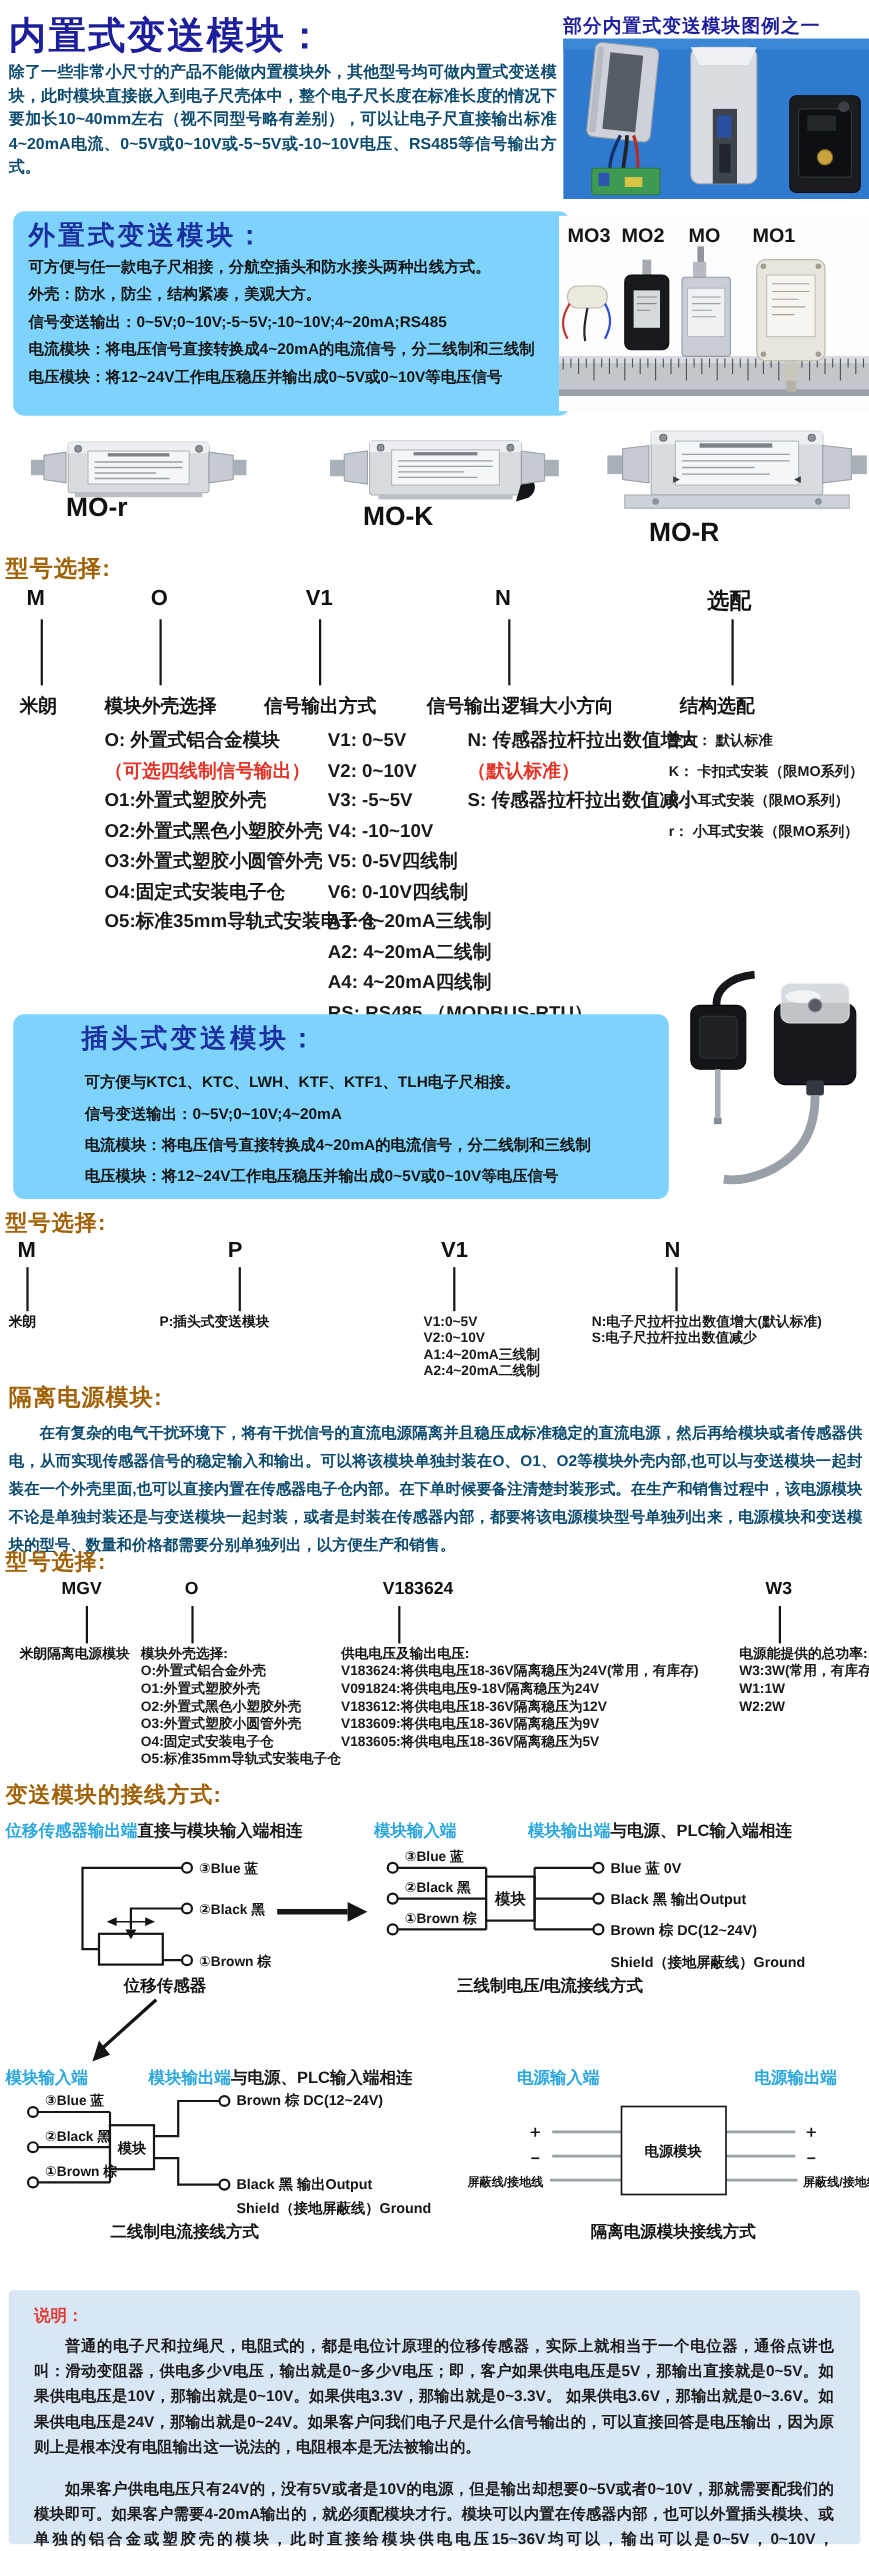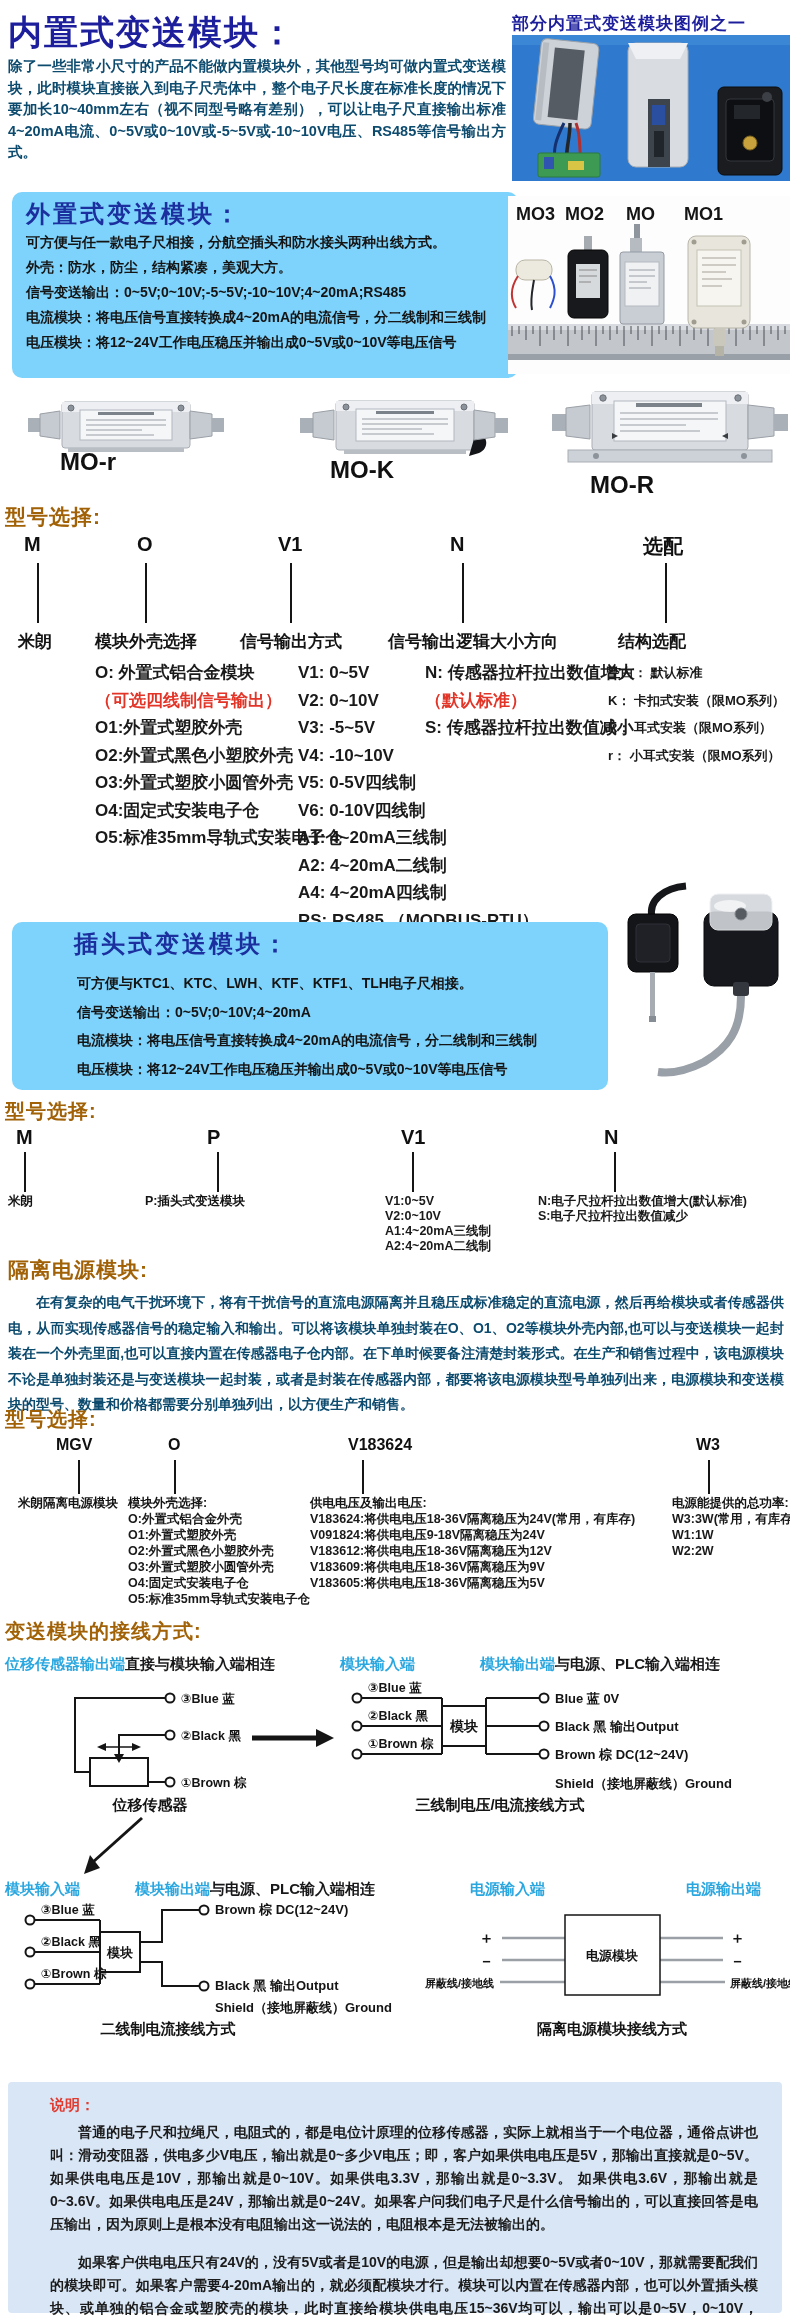--- a/index.html
+++ b/index.html
@@ -53,21 +53,21 @@
   #msel3 .content{top:59px;}
   #msel3 .clabel,#msel3 .opt{font-size:12.5px;line-height:16px;}
   #msel3 .c1{left:18px;} #msel3 .c1 .code{margin-left:38px;} #msel3 .c1 .vline{left:60px;}
   #msel3 .c2{left:128px;}#msel3 .c2 .code{margin-left:40px;} #msel3 .c2 .vline{left:46px;}
   #msel3 .c3{left:310px;}#msel3 .c3 .code{margin-left:38px;} #msel3 .c3 .vline{left:52px;}
   #msel3 .c4{left:672px;}#msel3 .c4 .code{margin-left:24px;} #msel3 .c4 .vline{left:36px;}
   
   .wl{position:absolute;font-size:15px;color:#18181a;white-space:nowrap;}
   .cyan{color:#2ba7e0;}
   svg text{font-family:"Liberation Sans","DejaVu Sans",sans-serif;font-weight:700;fill:#141414;}
-  .note{background:#d8e6f6;border-radius:4px;padding:14px 24px 0 42px;box-sizing:border-box;}
+  .note{background:#d8e6f6;border-radius:4px;padding:14px 24px 0 23px;box-sizing:border-box;}
   .ntitle{color:#e13a2e;font-size:15px;}
   .np{font-size:14px;line-height:23px;text-align:justify;text-indent:2em;color:#1b1b1b;margin:6px 0 0 0;}
   .np.second{margin-top:15px;}
 </style>
 </head>
 <body>
 
 <div id="page">
 
   <div class="abs h1" style="left:8px;top:10px;">内置式变送模块：</div>

